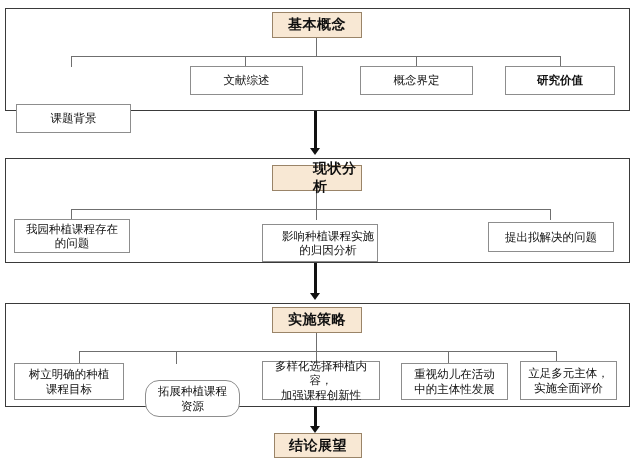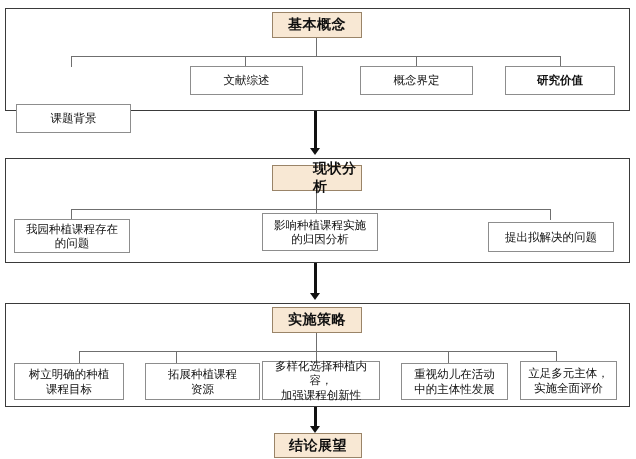--- a/index.html
+++ b/index.html
@@ -133,21 +133,21 @@
   <div class="vline" style="left:316px; top:191px; height:18px;"></div>
   <div class="hline" style="left:71px; top:209px; width:480px;"></div>
   <div class="vline" style="left:71px;  top:209px; height:11px;"></div>
   <div class="vline" style="left:316px; top:209px; height:11px;"></div>
   <div class="vline" style="left:550px; top:209px; height:11px;"></div>
 
   <div class="leaf-box" style="left:14px; top:219px; width:116px; height:34px;text-align:center;">
     <span>我园种植课程存在
 的问题</span>
   </div>
-  <div class="leaf-box" style="left:262px; top:213px; width:116px; height:38px;">
+  <div class="leaf-box" style="left:262px; top:224px; width:116px; height:38px;justify-content:flex-end;">
     <span>影响种植课程实施
 的归因分析</span>
   </div>
   <div class="leaf-box" style="left:488px; top:222px; width:126px; height:30px;justify-content:center;">
     <span>提出拟解决的问题</span>
   </div>
 
   <div class="arrow-stem" style="left:314px; top:263px; height:33px;"></div>
   <div class="arrow-head" style="left:310px; top:293px;"></div>
 
@@ -160,21 +160,21 @@
   <div class="vline" style="left:79px;  top:351px; height:13px;"></div>
   <div class="vline" style="left:176px; top:351px; height:13px;"></div>
   <div class="vline" style="left:316px; top:351px; height:13px;"></div>
   <div class="vline" style="left:448px; top:351px; height:13px;"></div>
   <div class="vline" style="left:556px; top:351px; height:13px;"></div>
 
   <div class="leaf-box" style="left:14px; top:363px; width:110px; height:37px;">
     <span>树立明确的种植
 课程目标</span>
   </div>
-  <div class="leaf-box" style="left:145px; top:363px; width:115px; height:37px;">
+  <div class="leaf-box" style="left:145px; top:380px; width:95px; height:37px;border-radius:14px;">
     <span>拓展种植课程
 资源</span>
   </div>
   <div class="leaf-box" style="left:262px; top:361px; width:118px; height:39px;">
     <span>多样化选择种植内容，
 加强课程创新性</span>
   </div>
   <div class="leaf-box" style="left:401px; top:363px; width:107px; height:37px;">
     <span>重视幼儿在活动
 中的主体性发展</span>

